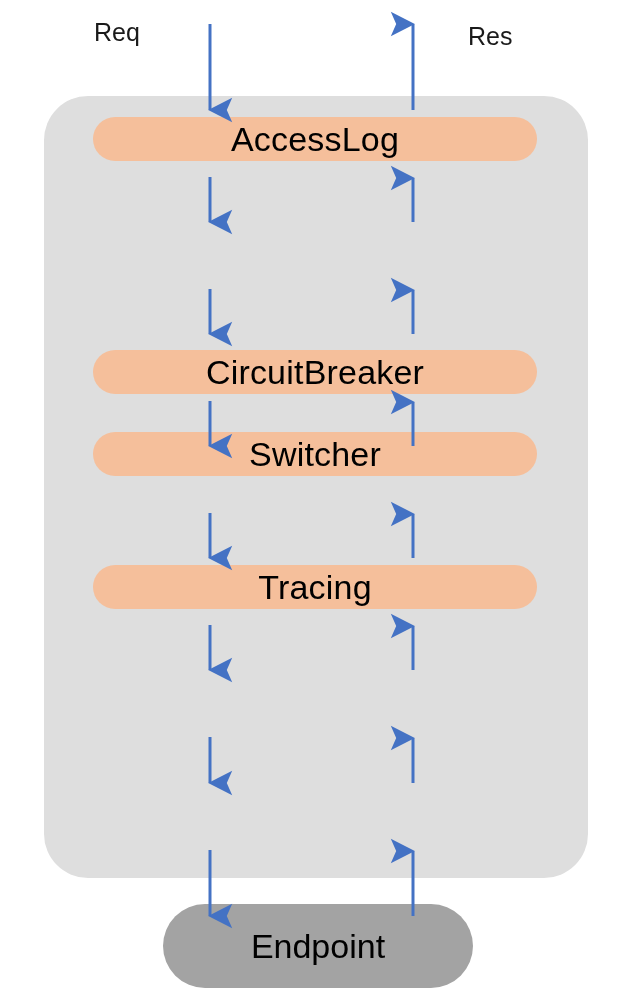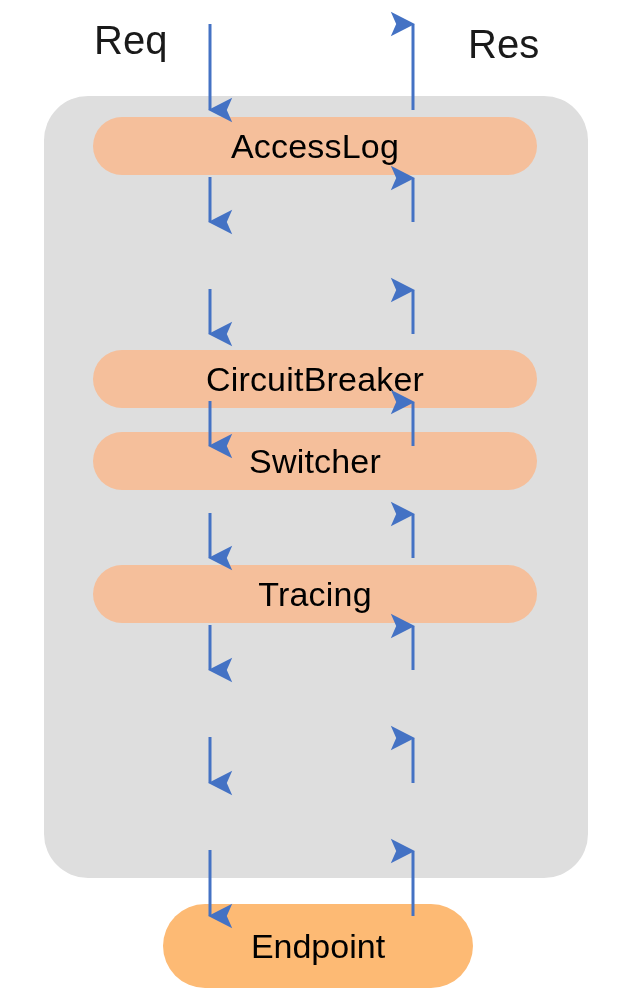--- a/index.html
+++ b/index.html
@@ -25,21 +25,21 @@
     width: 544px;
     height: 782px;
     background: #dedede;
     border-radius: 44px;
   }
   
   .filter-pill {
     position: absolute;
     left: 93px;
     width: 444px;
-    height: 58px;
+    height: 44px;
     background: #f5bf9b;
     border-radius: 31px;
     display: flex;
     align-items: center;
     justify-content: center;
     box-sizing: border-box;
   }
   .filter-pill .pill-label {
     font-size: 34px;
     color: #000000;
@@ -47,36 +47,36 @@
     letter-spacing: 0.2px;
     white-space: nowrap;
   }
   
   .endpoint-pill {
     position: absolute;
     left: 163px;
     top: 904px;
     width: 310px;
     height: 84px;
-    background: #fdba74;
+    background: #a3a3a3;
     border-radius: 42px;
     display: flex;
     align-items: center;
     justify-content: center;
   }
   .endpoint-pill .pill-label {
     font-size: 34px;
     color: #000000;
     line-height: 1;
     white-space: nowrap;
   }
   
   .io-label {
     position: absolute;
-    font-size: 40px;
+    font-size: 25px;
     color: #1a1a1a;
     line-height: 1;
     white-space: nowrap;
   }
   .io-label.req { left: 94px; top: 20px; }
   .io-label.res { left: 468px; top: 24px; }
   
   .arrows {
     position: absolute;
     left: 0;

